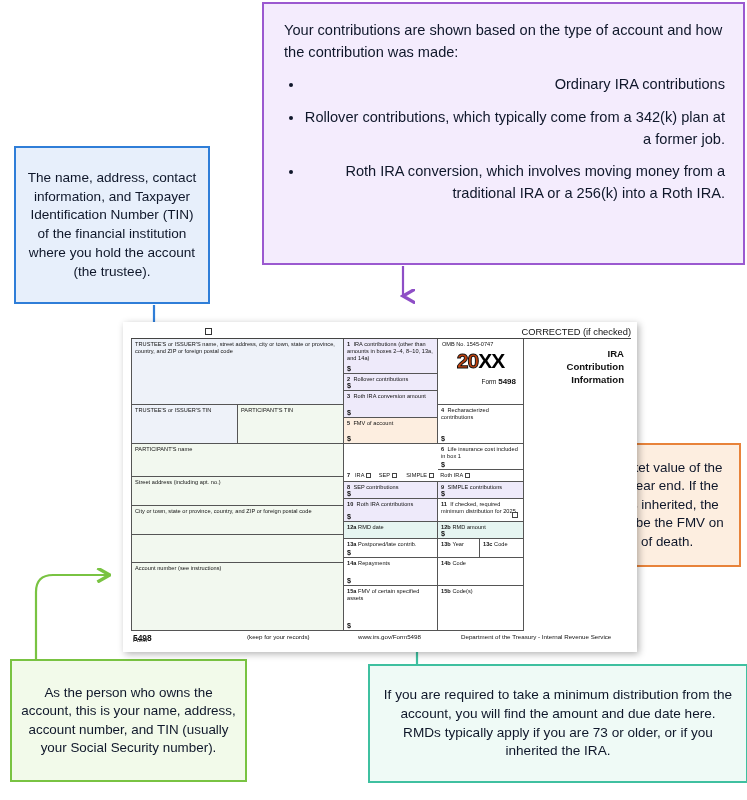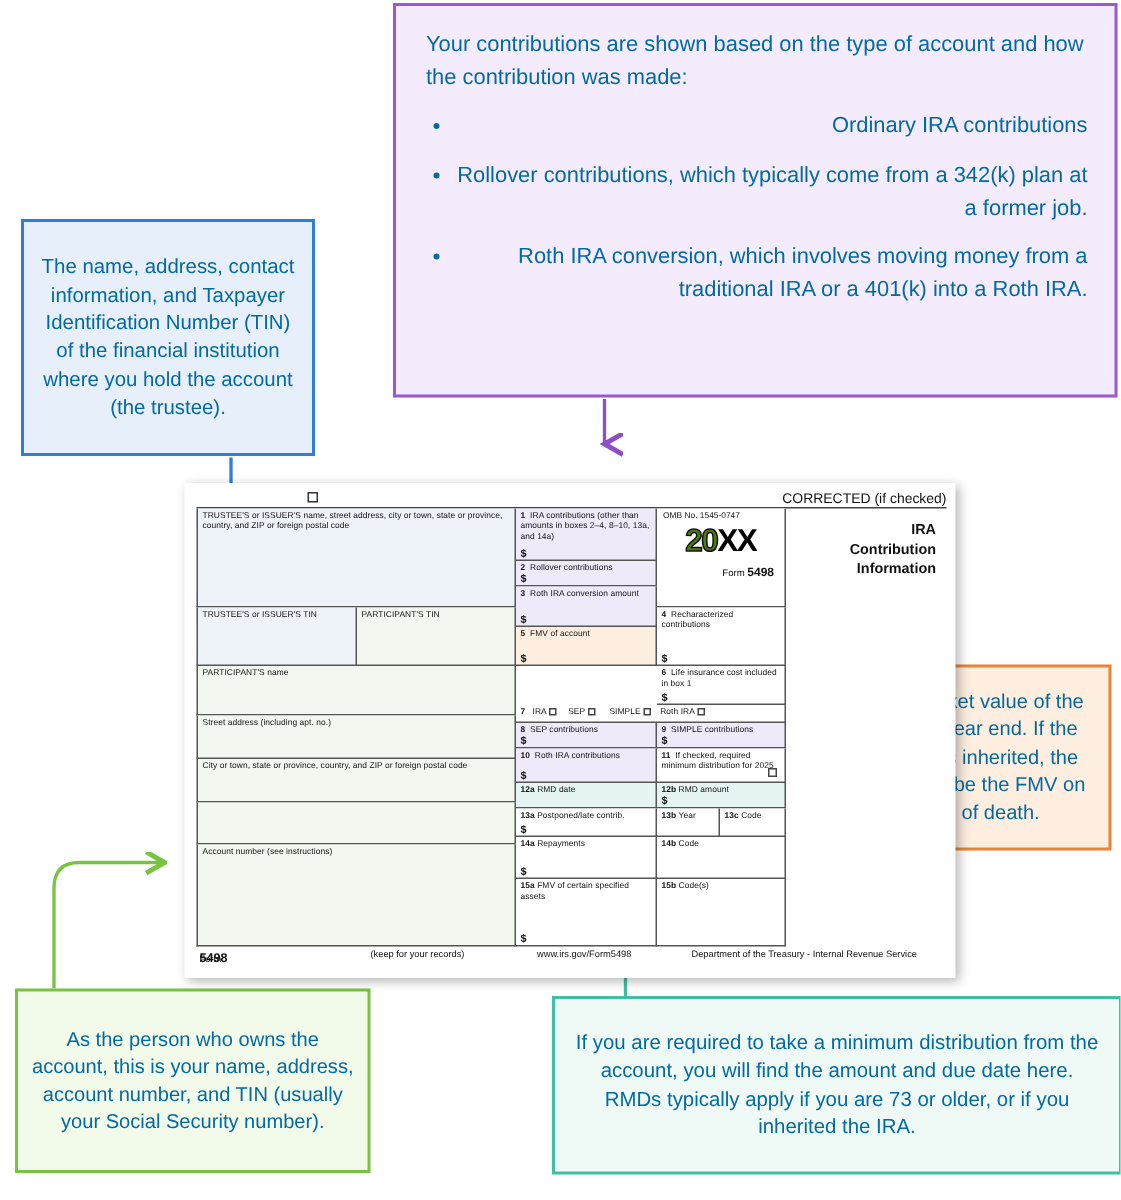--- a/index.html
+++ b/index.html
@@ -11,21 +11,21 @@
     position: relative;
     overflow: hidden;
   }
 
   
   .callout {
     position: absolute;
     border: 2px solid #000;
     text-align: center;
     line-height: 1.38;
-    color: #0369a1;
+    color: #0f172a;
   }
   .callout p { margin: 0; }
 
   #callout-purple {
     left: 262px; top: 2px; width: 483px; height: 263px;
     background: #f4ecfd; border-color: #9b59d0;
     text-align: left; padding: 16px 18px 10px 20px;
     font-size: 14.6px; line-height: 1.5;
   }
   #callout-purple .intro { margin-bottom: 10px; }
@@ -99,21 +99,21 @@
   .bgteal  { background:#e6f5f1; }
   .bgwhite { background:#ffffff; }
 
   
   #grid .leftedge { border-left:1px solid #555; }
 
   
   #ombblock { position:absolute; left:307px; top:0; width:86px; height:66px; border-right:1px solid #555; border-bottom:1px solid #555; background:#fff;}
   #omb-no { font-size:5.6px; padding:2px 0 0 4px; color:#111; }
   #yearbig { text-align:center; margin-top:3px; font-size:21px; font-weight:bold; line-height:1; letter-spacing:-1px;}
-  #yearbig .hollow { color:#4d7c0f;margin-top:12px; -webkit-text-stroke:1px #111; }
+  #yearbig .hollow { color:#c2410c;margin-top:12px; -webkit-text-stroke:1px #111; }
   #form5498top { text-align:right; font-size:6.4px; padding-right:7px; margin-top:6px; color:#111;}
   #form5498top b { font-size:8px; }
 
   #titleblock { position:absolute; left:393px; top:0; width:107px; height:66px; text-align:right; padding:9px 7px 0 0; }
   #titleblock div { font-size:9.6px; font-weight:bold; color:#111; line-height:1.35; }
   #copyb { position:absolute; left:393px; top:66px; width:107px; height:39px; border-bottom:1px solid #555; text-align:center; padding-top:12px; font-size:9.2px; font-weight:bold; color:#111;}
   #rightblank { position:absolute; left:393px; top:105px; width:107px; height:187px; }
 
   
   #form-footer { position:relative; width:500px; height:15px; font-size:6.2px; color:#111; }
@@ -154,21 +154,21 @@
   <path d="M417,664 L417,545" fill="none" stroke="#3fc0a0" stroke-width="2.2" marker-end="url(#ah-teal)"></path>
 </svg>
 
 <div class="callout" id="callout-purple">
   <p class="intro">Your contributions are shown based on the type of account and how the contribution was made:</p>
   <div class="bullet-cols">
     <div class="col">
       <ul>
         <li>Ordinary IRA contributions</li>
         <li>Rollover contributions, which typically come from a 342(k) plan at a former job.</li>
-        <li>Roth IRA conversion, which involves moving money from a traditional IRA or a 401(k) into a Roth IRA.</li>
+        <li>Roth IRA conversion, which involves moving money from a traditional IRA or a 256(k) into a Roth IRA.</li>
       </ul>
     </div>
   </div>
 </div>
 
 <div class="callout" id="callout-blue">
   <p>The name, address, contact information, and Taxpayer Identification Number (TIN) of the financial institution where you hold the account (the trustee).</p>
 </div>
 
 <div class="callout" id="callout-orange">

